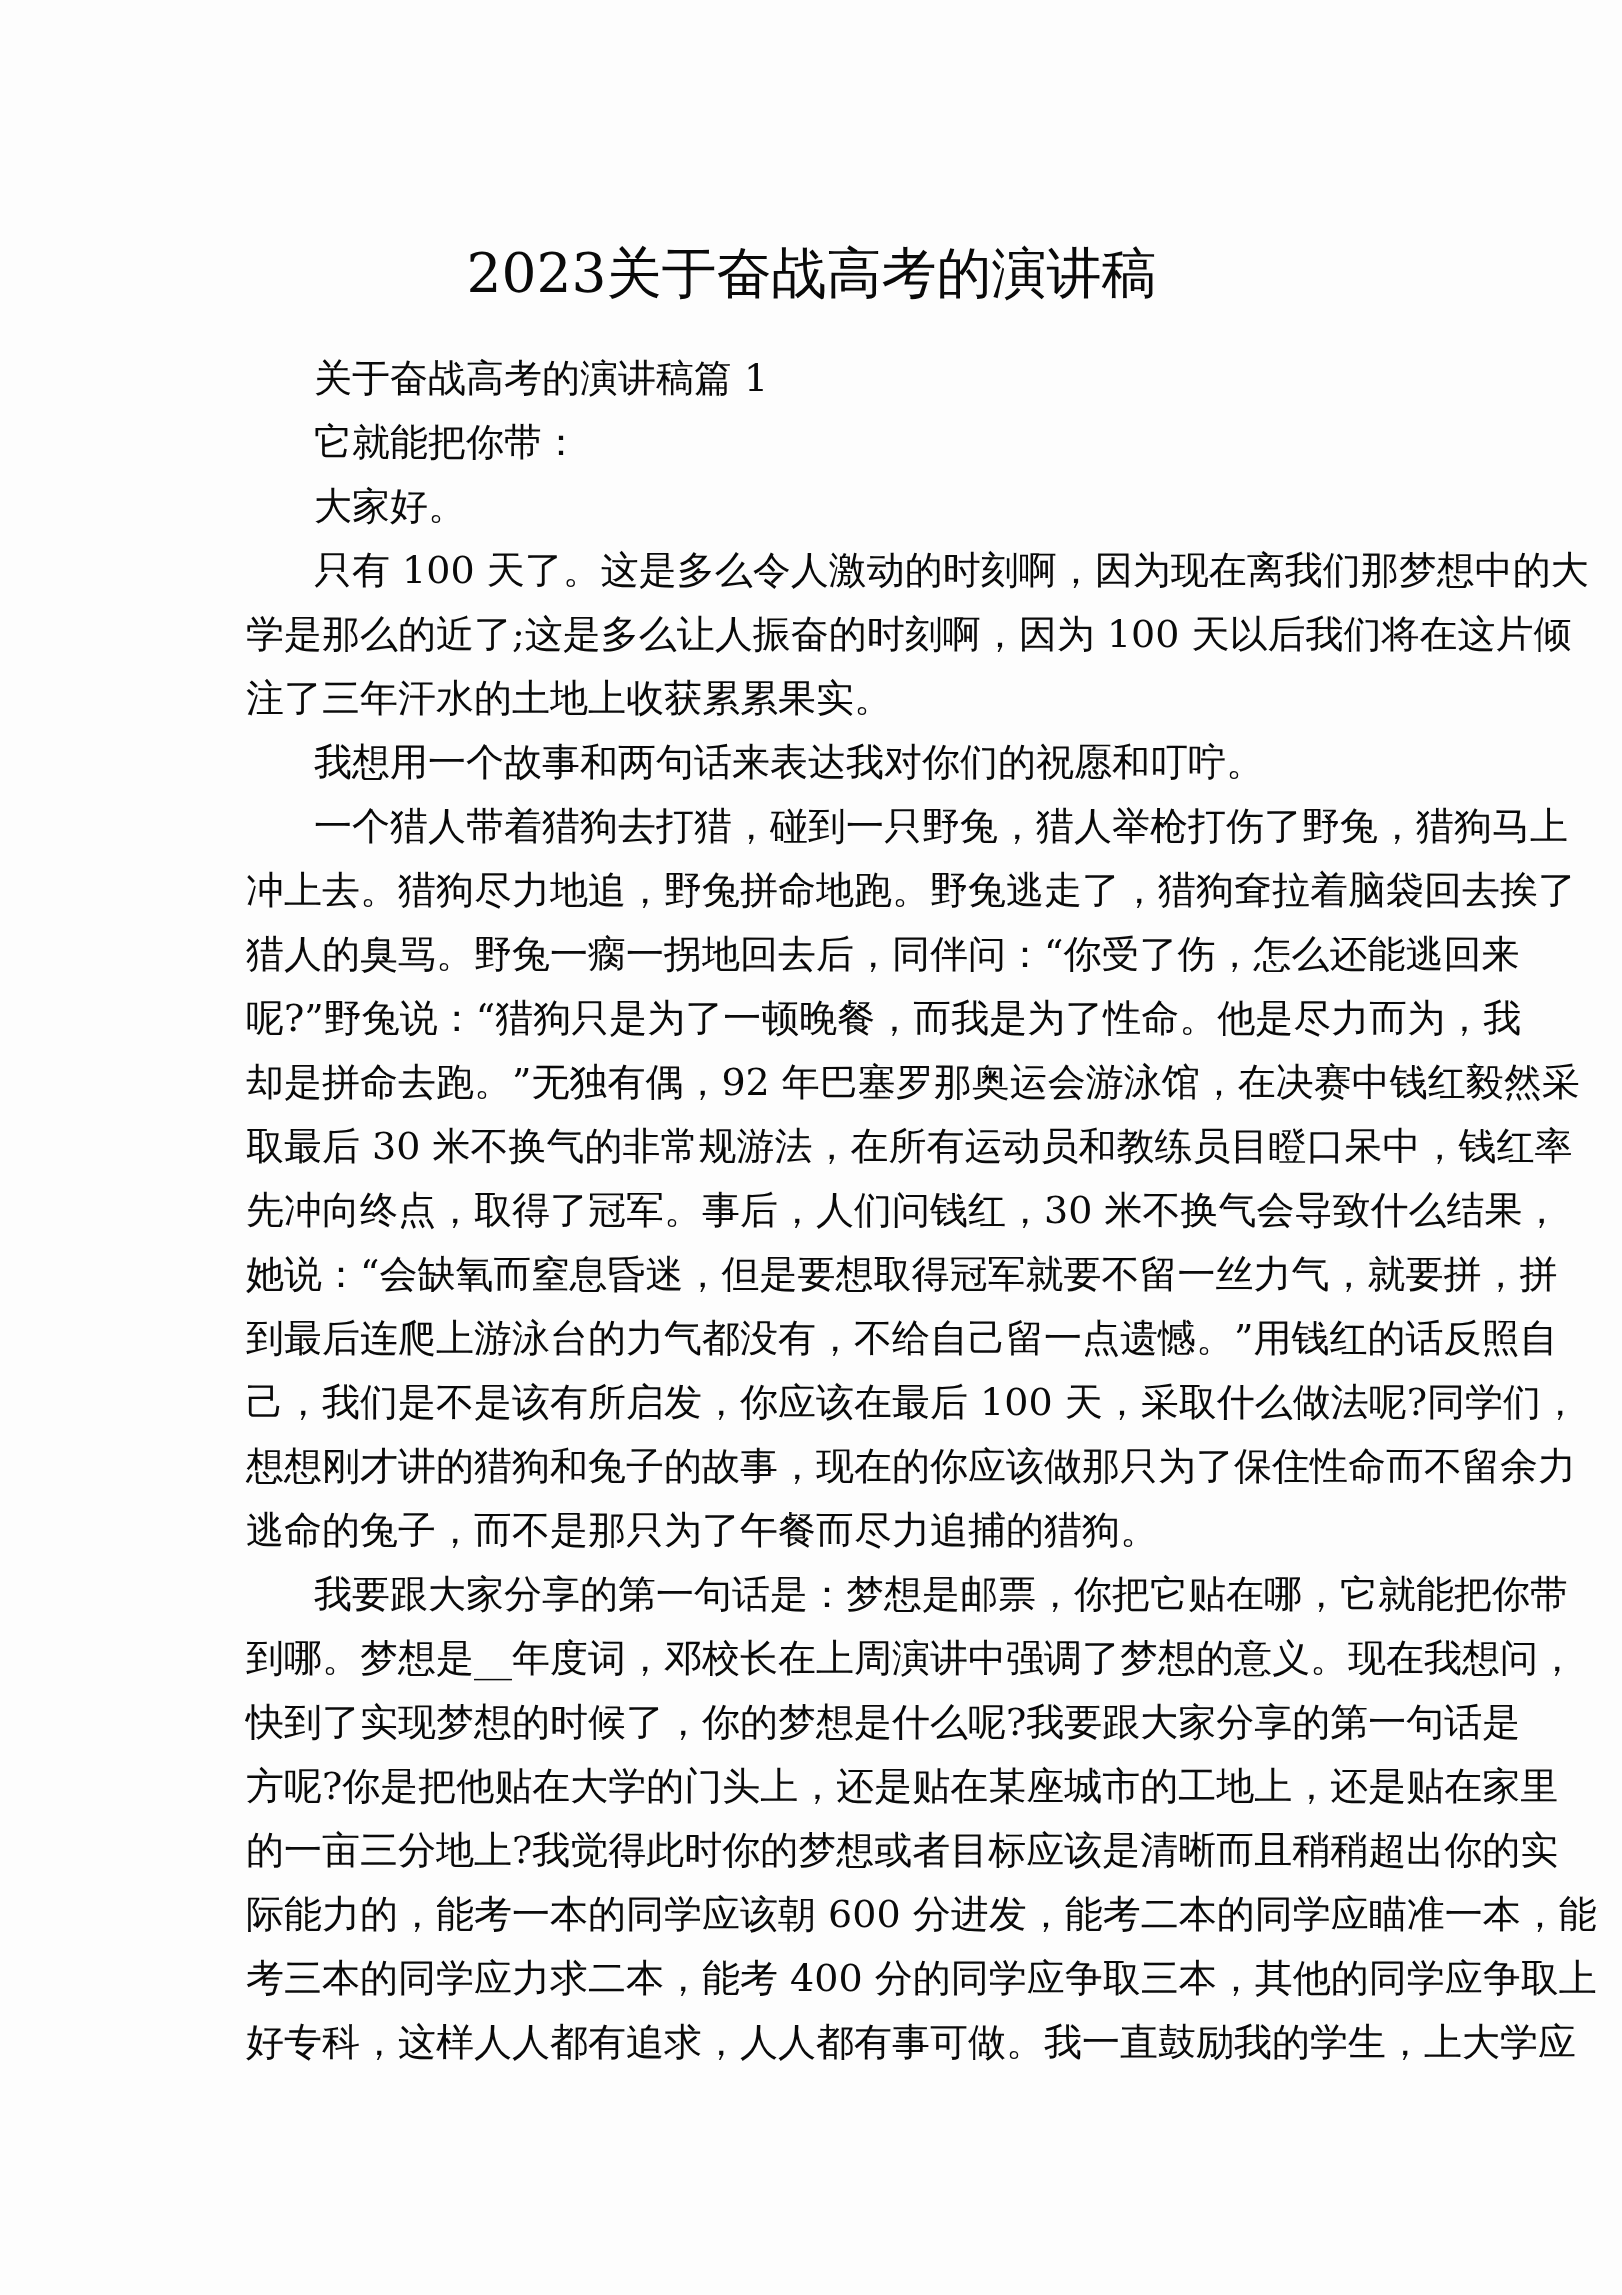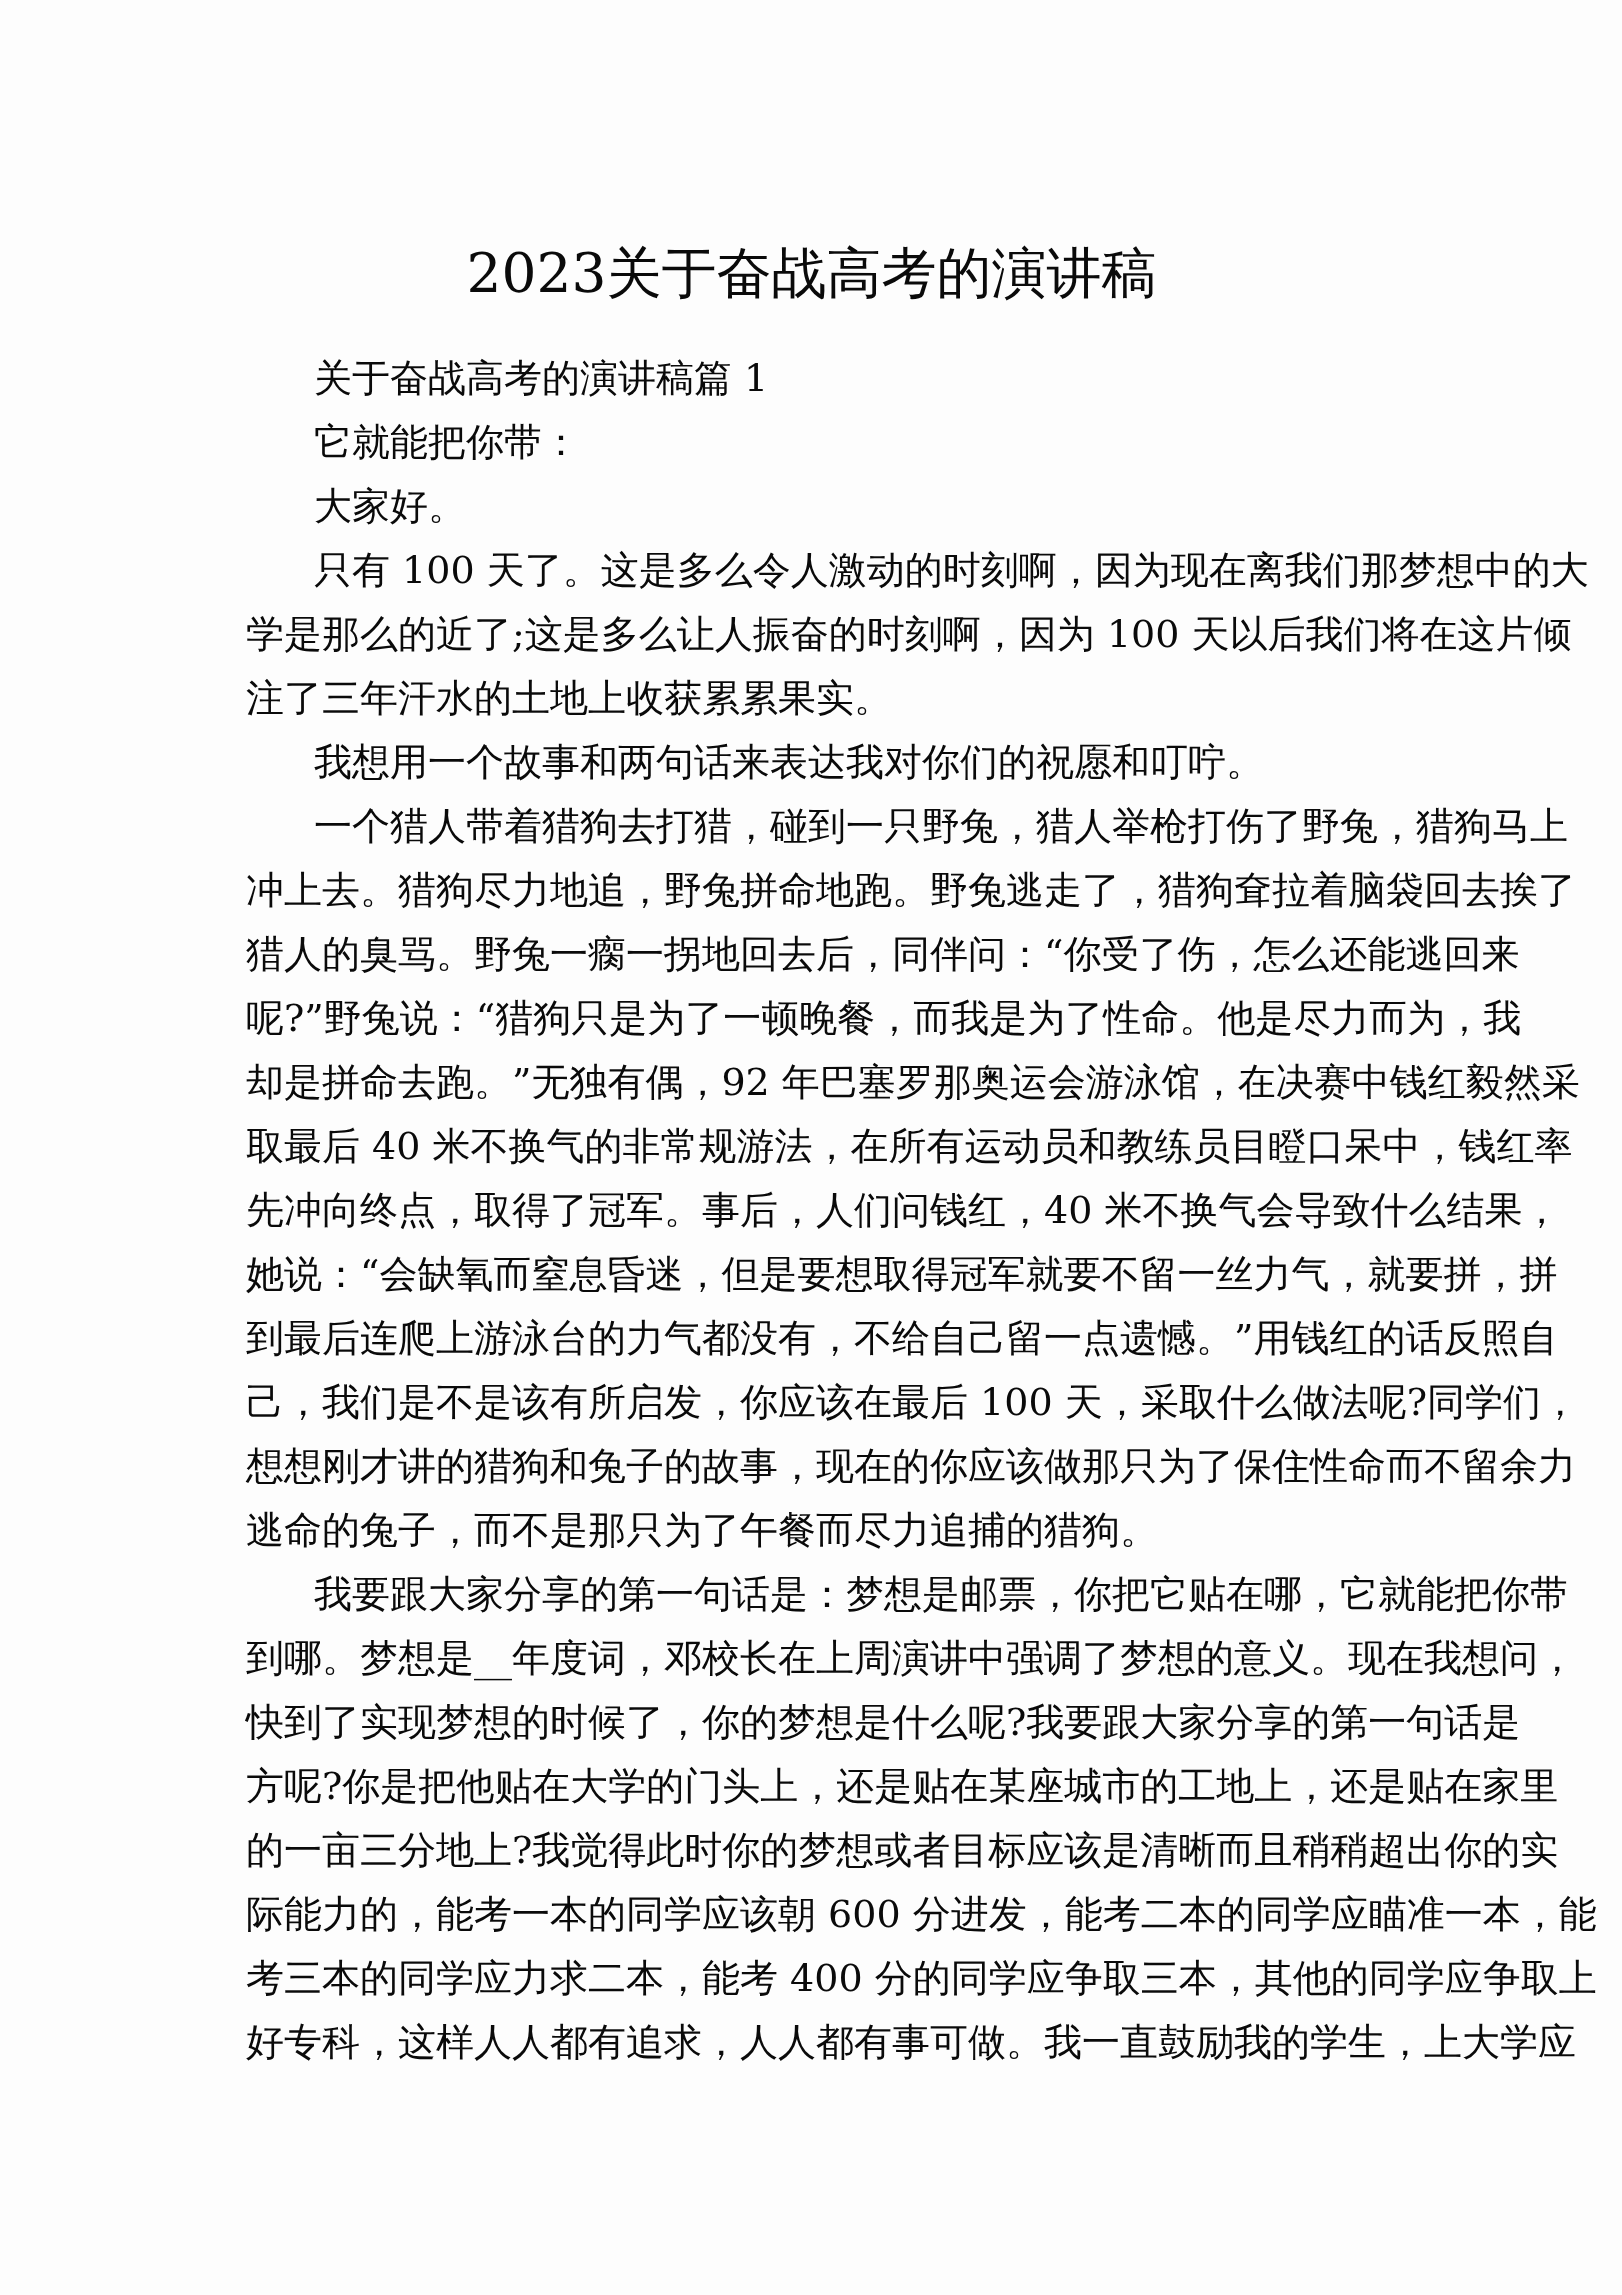--- a/index.html
+++ b/index.html
@@ -64,22 +64,22 @@
     <span class="line indent">大家好。</span>
     <span class="line indent">只有 100 天了。这是多么令人激动的时刻啊，因为现在离我们那梦想中的大</span>
     <span class="line">学是那么的近了;这是多么让人振奋的时刻啊，因为 100 天以后我们将在这片倾</span>
     <span class="line">注了三年汗水的土地上收获累累果实。</span>
     <span class="line indent">我想用一个故事和两句话来表达我对你们的祝愿和叮咛。</span>
     <span class="line indent">一个猎人带着猎狗去打猎，碰到一只野兔，猎人举枪打伤了野兔，猎狗马上</span>
     <span class="line">冲上去。猎狗尽力地追，野兔拼命地跑。野兔逃走了，猎狗耷拉着脑袋回去挨了</span>
     <span class="line">猎人的臭骂。野兔一瘸一拐地回去后，同伴问：“你受了伤，怎么还能逃回来</span>
     <span class="line">呢?”野兔说：“猎狗只是为了一顿晚餐，而我是为了性命。他是尽力而为，我</span>
     <span class="line">却是拼命去跑。”无独有偶，92 年巴塞罗那奥运会游泳馆，在决赛中钱红毅然采</span>
-    <span class="line">取最后 40 米不换气的非常规游法，在所有运动员和教练员目瞪口呆中，钱红率</span>
-    <span class="line">先冲向终点，取得了冠军。事后，人们问钱红，40 米不换气会导致什么结果，</span>
+    <span class="line">取最后 30 米不换气的非常规游法，在所有运动员和教练员目瞪口呆中，钱红率</span>
+    <span class="line">先冲向终点，取得了冠军。事后，人们问钱红，30 米不换气会导致什么结果，</span>
     <span class="line">她说：“会缺氧而窒息昏迷，但是要想取得冠军就要不留一丝力气，就要拼，拼</span>
     <span class="line">到最后连爬上游泳台的力气都没有，不给自己留一点遗憾。”用钱红的话反照自</span>
     <span class="line">己，我们是不是该有所启发，你应该在最后 100 天，采取什么做法呢?同学们，</span>
     <span class="line">想想刚才讲的猎狗和兔子的故事，现在的你应该做那只为了保住性命而不留余力</span>
     <span class="line">逃命的兔子，而不是那只为了午餐而尽力追捕的猎狗。</span>
     <span class="line indent">我要跟大家分享的第一句话是：梦想是邮票，你把它贴在哪，它就能把你带</span>
     <span class="line">到哪。梦想是__年度词，邓校长在上周演讲中强调了梦想的意义。现在我想问，</span>
     <span class="line">快到了实现梦想的时候了，你的梦想是什么呢?我要跟大家分享的第一句话是</span>
     <span class="line">方呢?你是把他贴在大学的门头上，还是贴在某座城市的工地上，还是贴在家里</span>
     <span class="line">的一亩三分地上?我觉得此时你的梦想或者目标应该是清晰而且稍稍超出你的实</span>

